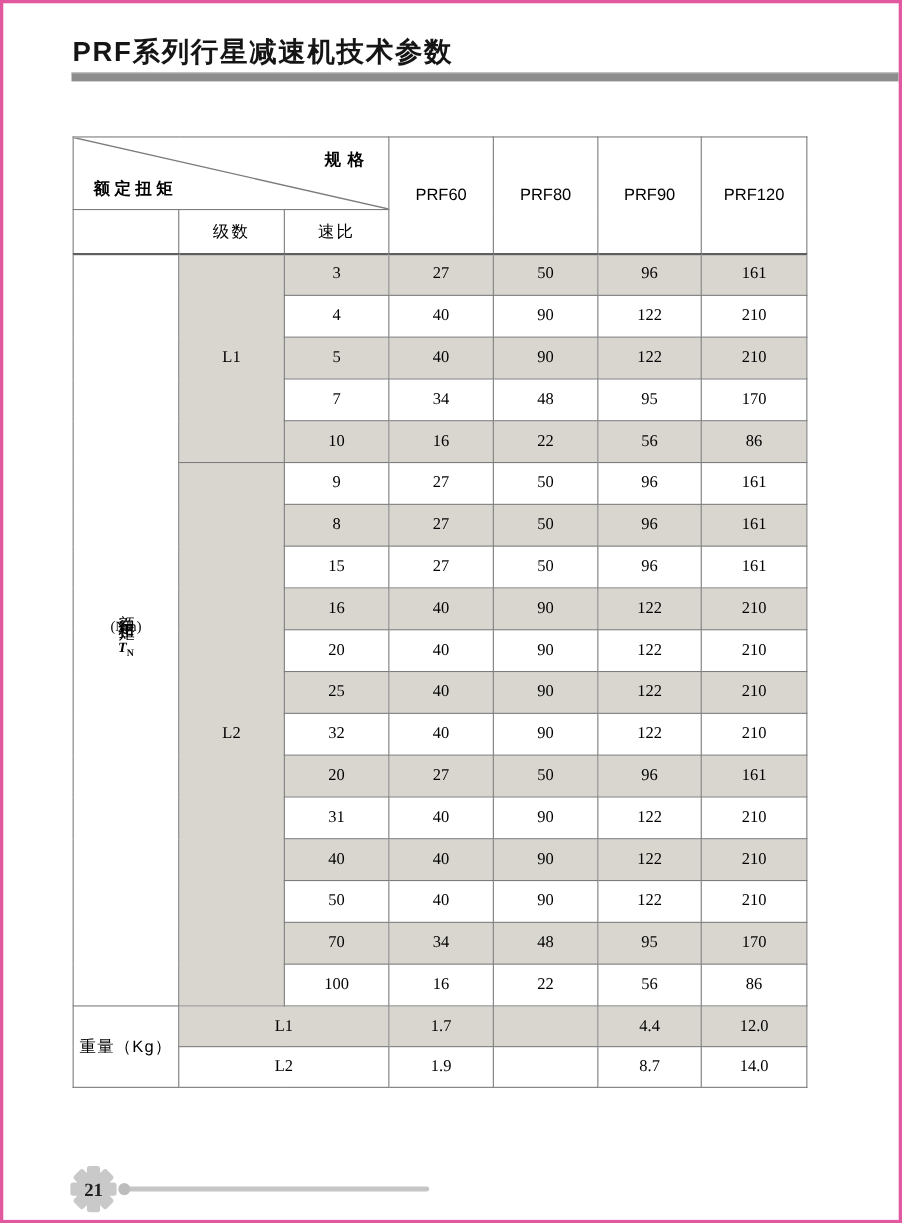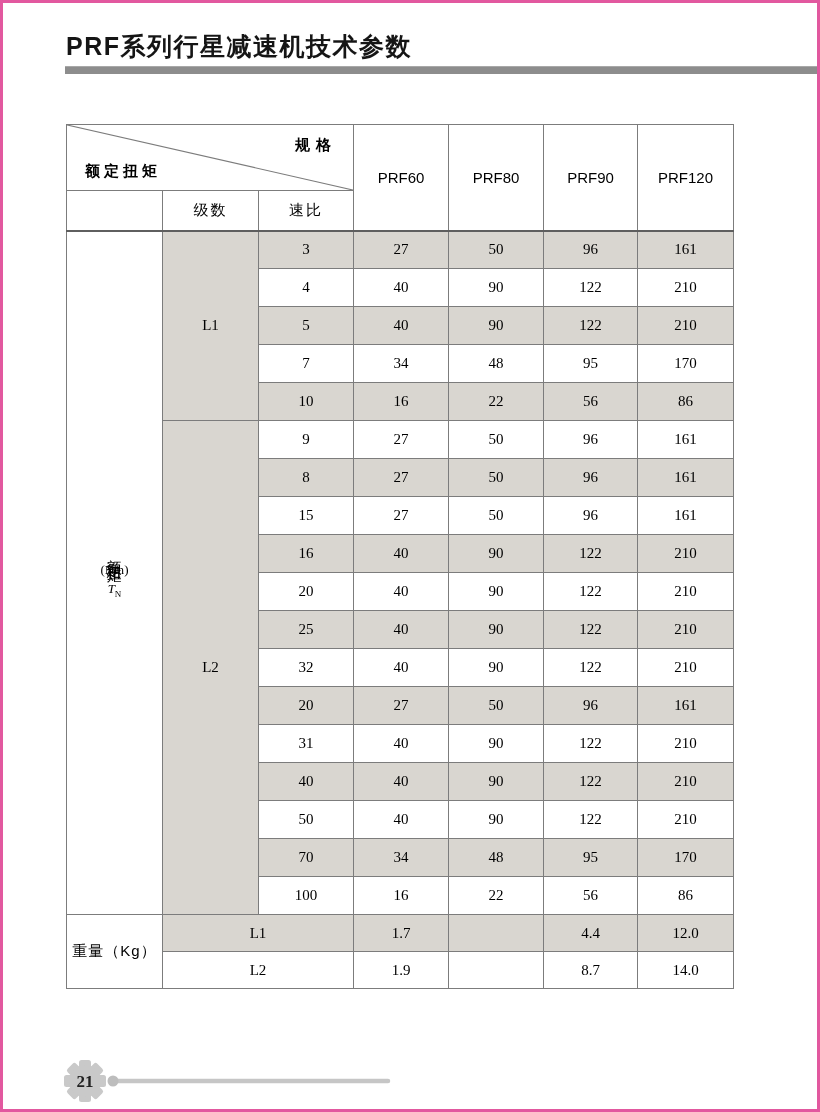--- a/index.html
+++ b/index.html
@@ -53,21 +53,21 @@
   
   .diag { position:relative; }
   .diag svg.diagline { position:absolute; left:0; top:0; width:100%; height:100%; display:block; }
   .diag .spec-label  { position:absolute; right:16px; top:11px;  font-weight:bold; letter-spacing:6px; font-size:15px; }
   .diag .param-label { position:absolute; left:18px; bottom:9px; font-weight:bold; letter-spacing:4px; font-size:15px; }
   
   .rowhead { background:#ffffff; }
   .vwrap { display:flex; flex-direction:column; align-items:center; justify-content:center; gap:3px; }
   .vtext { writing-mode:vertical-rl; text-orientation:upright; letter-spacing:3px; font-size:15px; line-height:1; }
   .vunit { font-size:13px; font-family:"Liberation Serif", serif;text-align:center; }
-  .vsym  { font-size:13px; font-family:"Liberation Serif", serif; }
+  .vsym  { font-size:13px; font-family:"Liberation Serif", serif;font-weight:bold; }
   .vsym i { font-style:italic; }
   .vsym sub { font-size:9px; vertical-align:sub; }
   .wlabel { background:#ffffff; font-weight:bold; font-size:15px; letter-spacing:1px; }
   
   .footer-deco { position:absolute; left:57px; top:1053px; }
 </style>
 </head>
 <body>
 
 <div class="page">

